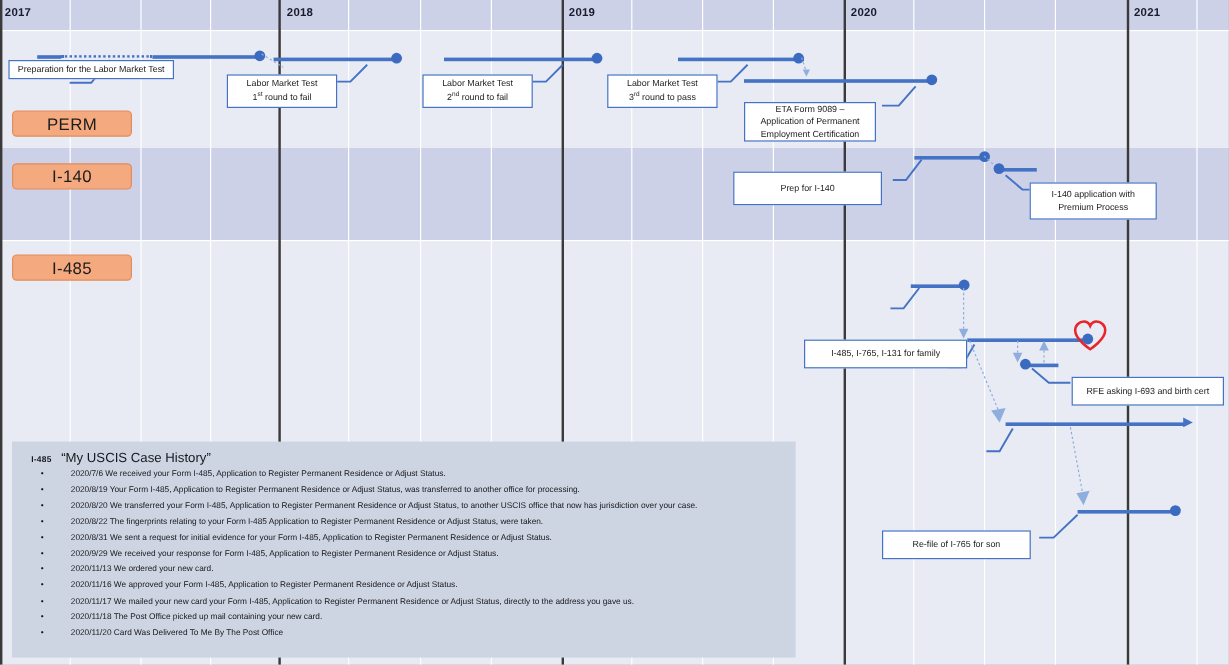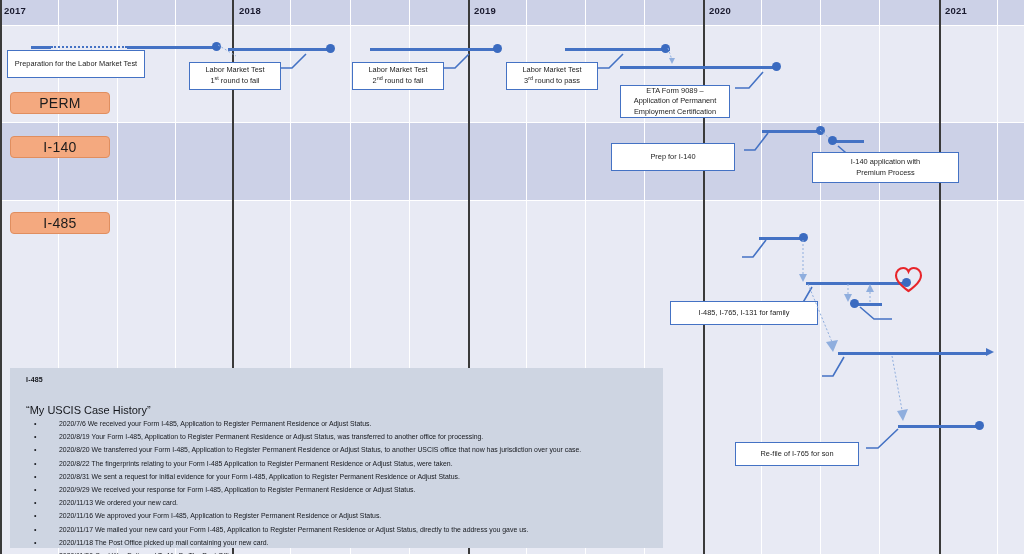--- a/index.html
+++ b/index.html
@@ -101,23 +101,22 @@
 
   
   #history {
     position: absolute;
     left: 10px; top: 368px;
     width: 653px; height: 180px;
     background: #ced5e2;
     padding: 6px 8px 4px 8px;
   }
   #history .h-title {
-    display: flex; align-items: baseline; gap: 21px;
+    display: flex; align-items: baseline; gap: 8px;
     margin: 2px 0 5px 8px;
-    flex-direction: column;
   }
   #history .h-tag {
     font-size: 7px; font-weight: 700; color: #15171c;
     letter-spacing: .2px;
   }
   #history .h-name {
     font-size: 11px; color: #15171c;
   }
   #history ul { list-style: none; margin: 0 0 0 16px; padding: 0; }
   #history li {
@@ -188,21 +187,21 @@
 
   <div class="bar" style="left:31px; top:46px; width:20px"></div>
   <div class="bar dotted" style="left:51px; top:46px; width:76px"></div>
   <div class="bar" style="left:127px; top:46px; width:90px"></div>
   <div class="dot" style="left:212px; top:42px"></div>
   <div class="leader" style="left:58px; top:46px">
     <svg width="90" height="28">
         <polyline points="0,23 18,23 34,4" fill="none" stroke="#4472c4" stroke-width="1.6"></polyline>
       </svg>
   </div>
-  <div class="callout" style="left:7px; top:50px; width:138px; height:28px">
+  <div class="callout" style="left:7px; top:50px; width:138px; height:16px">
     <span>Preparation for the Labor Market Test</span>
   </div>
 
   <div class="dep" style="left:218px; top:45px">
     <svg width="22" height="16">
         <polyline points="0,0 18,11" fill="none" stroke="#8faede" stroke-width="1" stroke-dasharray="2,2"></polyline>
       </svg>
   </div>
 
   <div class="bar" style="left:228px; top:48px; width:100px"></div>
@@ -286,21 +285,21 @@
       </svg>
   </div>
 
   <div class="bar" style="left:830px; top:140px; width:34px"></div>
   <div class="dot" style="left:828px; top:136px"></div>
   <div class="leader" style="left:838px; top:144px">
     <svg width="40" height="18">
         <polyline points="0,2 14,14 30,14" fill="none" stroke="#4472c4" stroke-width="1.6"></polyline>
       </svg>
   </div>
-  <div class="callout" style="left:812px; top:152px; width:147px; height:31px">
+  <div class="callout" style="left:858px; top:152px; width:106px; height:31px">
     <span>
       <span>I-140 application with</span><br>
       <span>Premium Process</span>
     </span>
   </div>
 
   <div class="bar" style="left:759px; top:237px; width:46px"></div>
   <div class="dot" style="left:799px; top:233px"></div>
   <div class="leader" style="left:742px; top:240px">
     <svg width="36" height="22">
@@ -320,21 +319,21 @@
   <div class="heart" style="left:894px; top:266px">
     <svg width="29" height="27" viewBox="0 0 29 27">
       <path d="M14.5 25 C14.5 25 2 17 2 9.5 C2 4.8 5.6 2 9.2 2 C11.7 2 13.6 3.6 14.5 5.6 C15.4 3.6 17.3 2 19.8 2 C23.4 2 27 4.8 27 9.5 C27 17 14.5 25 14.5 25 Z" fill="none" stroke="#e8252a" stroke-width="2.1"></path>
     </svg>
   </div>
   <div class="leader" style="left:790px; top:286px">
     <svg width="36" height="24">
         <polyline points="0,20 11,20 22,1" fill="none" stroke="#4472c4" stroke-width="1.6"></polyline>
       </svg>
   </div>
-  <div class="callout" style="left:670px; top:301px; width:148px; height:24px">
+  <div class="callout" style="left:670px; top:283px; width:136px; height:24px">
     <span>I-485, I-765, I-131 for family</span>
   </div>
 
   <div class="dep" style="left:844px; top:284px">
     <svg width="16" height="22">
         <polyline points="4,0 4,12" fill="none" stroke="#8faede" stroke-width="1" stroke-dasharray="2,2"></polyline>
         <polygon points="4,18 0,10 8,10" fill="#8faede"></polygon>
       </svg>
   </div>
 
@@ -344,20 +343,23 @@
         <polygon points="4,0 0,8 8,8" fill="#8faede"></polygon>
       </svg>
   </div>
 
   <div class="bar" style="left:852px; top:303px; width:30px"></div>
   <div class="dot" style="left:850px; top:299px"></div>
   <div class="leader" style="left:860px; top:306px">
     <svg width="40" height="18">
         <polyline points="0,1 14,13 32,13" fill="none" stroke="#4472c4" stroke-width="1.6"></polyline>
       </svg>
+  </div>
+  <div class="callout" style="left:893px; top:314px; width:127px; height:24px">
+    <span>RFE asking I-693 and birth cert</span>
   </div>
 
   <div class="dep" style="left:808px; top:284px">
     <svg width="40" height="74">
         <polyline points="0,0 24,58" fill="none" stroke="#8faede" stroke-width="1" stroke-dasharray="2,2"></polyline>
         <polygon points="25,68 18,58 30,56" fill="#8faede"></polygon>
       </svg>
   </div>
 
   <div class="bar" style="left:838px; top:352px; width:150px"></div>

